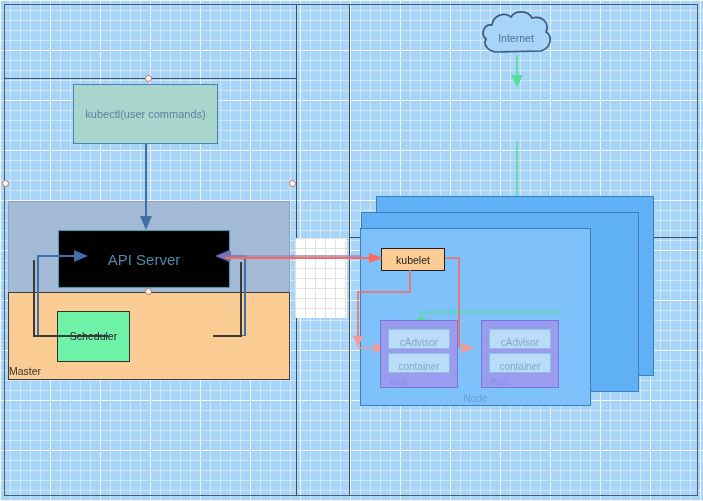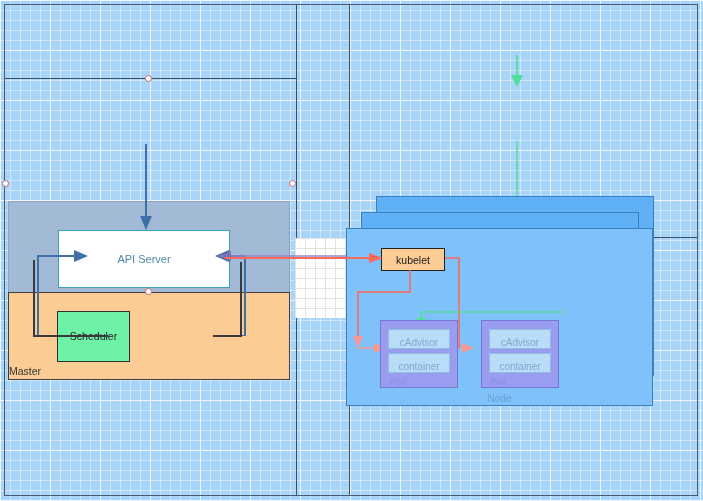--- a/index.html
+++ b/index.html
@@ -36,21 +36,21 @@
       linear-gradient(to bottom, #e2e2e2 1px, transparent 1px);
     background-size:10px 10px,10px 10px;
   }
 
   .box{position:absolute;box-sizing:border-box;display:flex;align-items:center;justify-content:center;text-align:center;}
   .lbl{pointer-events:none;}
 
   
   .kubectl{background:#a9d5cd;border:1.6px solid #4a82b8;color:#5d7f9e;font-size:11px;}
   .apiwrap{background:#a3bad6;border:1.3px solid #8aa3c0;}
-  .apiserver{background:#ffffff;border:1.6px solid #3f9fb5;color:#4d89a8;font-size:11px;}
+  .apiserver{background:#000000;border:1.6px solid #3f9fb5;color:#4d89a8;font-size:15px;}
   .masterbox{background:#fbcc94;border:1.6px solid #3d3d3d;}
   .master-lbl{position:absolute;bottom:2px;left:0;right:0;text-align:left;font-size:10.5px;color:#333;}
   .greenbox{background:#6ef2a8;border:1.7px solid #2f2f2f;color:#222;font-size:10.5px;line-height:1.15;}
 
   .cloud{position:absolute;}
   .cloud-lbl{position:absolute;width:100%;text-align:center;top:24px;font-size:10.5px;color:#52708f;}
   .firewall{background:#b18bbd;border:1.8px solid #4a82b8;color:#4e5f85;font-size:10.5px;}
 
   .nodelayer{background:#60b0f5;border:1.4px solid #3a7fc0;position:absolute;box-sizing:border-box;}
   .nodefront{background:#7fc1fb;border:1.4px solid #3a7fc0;}
@@ -72,20 +72,23 @@
   <div id="grid"></div>
 
   <div class="pagebreak pb-v" style="left:296px;top:4px;height:492px;"></div>
   <div class="pagebreak pb-v" style="left:349px;top:4px;height:492px;"></div>
   <div class="pagebreak pb-h" style="left:4px;top:78px;width:292px;"></div>
   <div class="pagebreak pb-h" style="left:349px;top:237px;width:349px;"></div>
   <div class="outer-border"></div>
 
   <div class="white-zone" style="left:295px;top:238px;width:52px;height:80px;"></div>
 
+  <div class="box kubectl" style="left:73px;top:84px;width:145px;height:60px;">
+    <span class="lbl">kubectl(user commands)</span>
+  </div>
 
   <div class="box apiwrap" style="left:8px;top:201px;width:282px;height:92px;"></div>
 
   <div class="box apiserver" style="left:58px;top:230px;width:172px;height:58px;">
     <span class="lbl">API Server</span>
   </div>
 
   <div class="box masterbox" style="left:8px;top:292px;width:282px;height:88px;">
     <span class="master-lbl">Master</span>
   </div>
@@ -114,35 +117,42 @@
   </svg>
   <svg class="conn" style="left:213px;top:250px;width:40px;height:88px;">
     <path d="M 0 86 L 28 86 L 28 12" fill="none" stroke="#3a3a3a" stroke-width="2"></path>
   </svg>
 
   <svg class="conn" style="left:215px;top:249px;width:190px;height:14px;">
     <line x1="190" y1="7" x2="14" y2="7" stroke="#9a86c8" stroke-width="1.6"></line>
     <polygon points="2,7 16,2 16,12" fill="#7f6fb5"></polygon>
   </svg>
 
+  <div class="cloud" style="left:478px;top:8px;width:76px;height:52px;">
+    <svg width="76" height="52" viewBox="0 0 76 52">
+      <path d="M20 44 C10 44 5 37 8 31 C2 26 6 16 14 17 C15 8 26 3 33 9
+               C37 2 50 2 54 10 C64 7 72 15 68 24 C75 28 73 40 63 43 Z" fill="#a8d4f7" stroke="#3d5b80" stroke-width="1.7"></path>
+    </svg>
+    <div class="cloud-lbl">Internet</div>
+  </div>
 
   <svg class="conn" style="left:508px;top:55px;width:18px;height:34px;">
     <line x1="9" y1="0" x2="9" y2="22" stroke="#55dd9b" stroke-width="1.8"></line>
     <polygon points="9,32 3,20 15,20" fill="#55dd9b"></polygon>
   </svg>
 
 
   <svg class="conn" style="left:510px;top:141px;width:14px;height:105px;">
     <line x1="7" y1="0" x2="7" y2="95" stroke="#55dd9b" stroke-width="1.6"></line>
     <polygon points="7,104 2,92 12,92" fill="#55dd9b"></polygon>
   </svg>
 
   <div class="nodelayer" style="left:376px;top:196px;width:278px;height:180px;"></div>
   <div class="nodelayer" style="left:361px;top:212px;width:278px;height:180px;"></div>
-  <div class="nodelayer nodefront" style="left:346px;top:228px;width:307px;height:178px;">
+  <div class="nodelayer nodefront" style="left:360px;top:228px;width:231px;height:178px;">
     <div class="node-lbl">Node</div>
   </div>
 
   <div class="box kubelet" style="left:381px;top:248px;width:64px;height:23px;">
     <span class="lbl">kubelet</span>
   </div>
 
 
   <svg class="conn" style="left:225px;top:251px;width:160px;height:14px;">
     <line x1="0" y1="7" x2="146" y2="7" stroke="#fa6a5a" stroke-width="1.8"></line>

